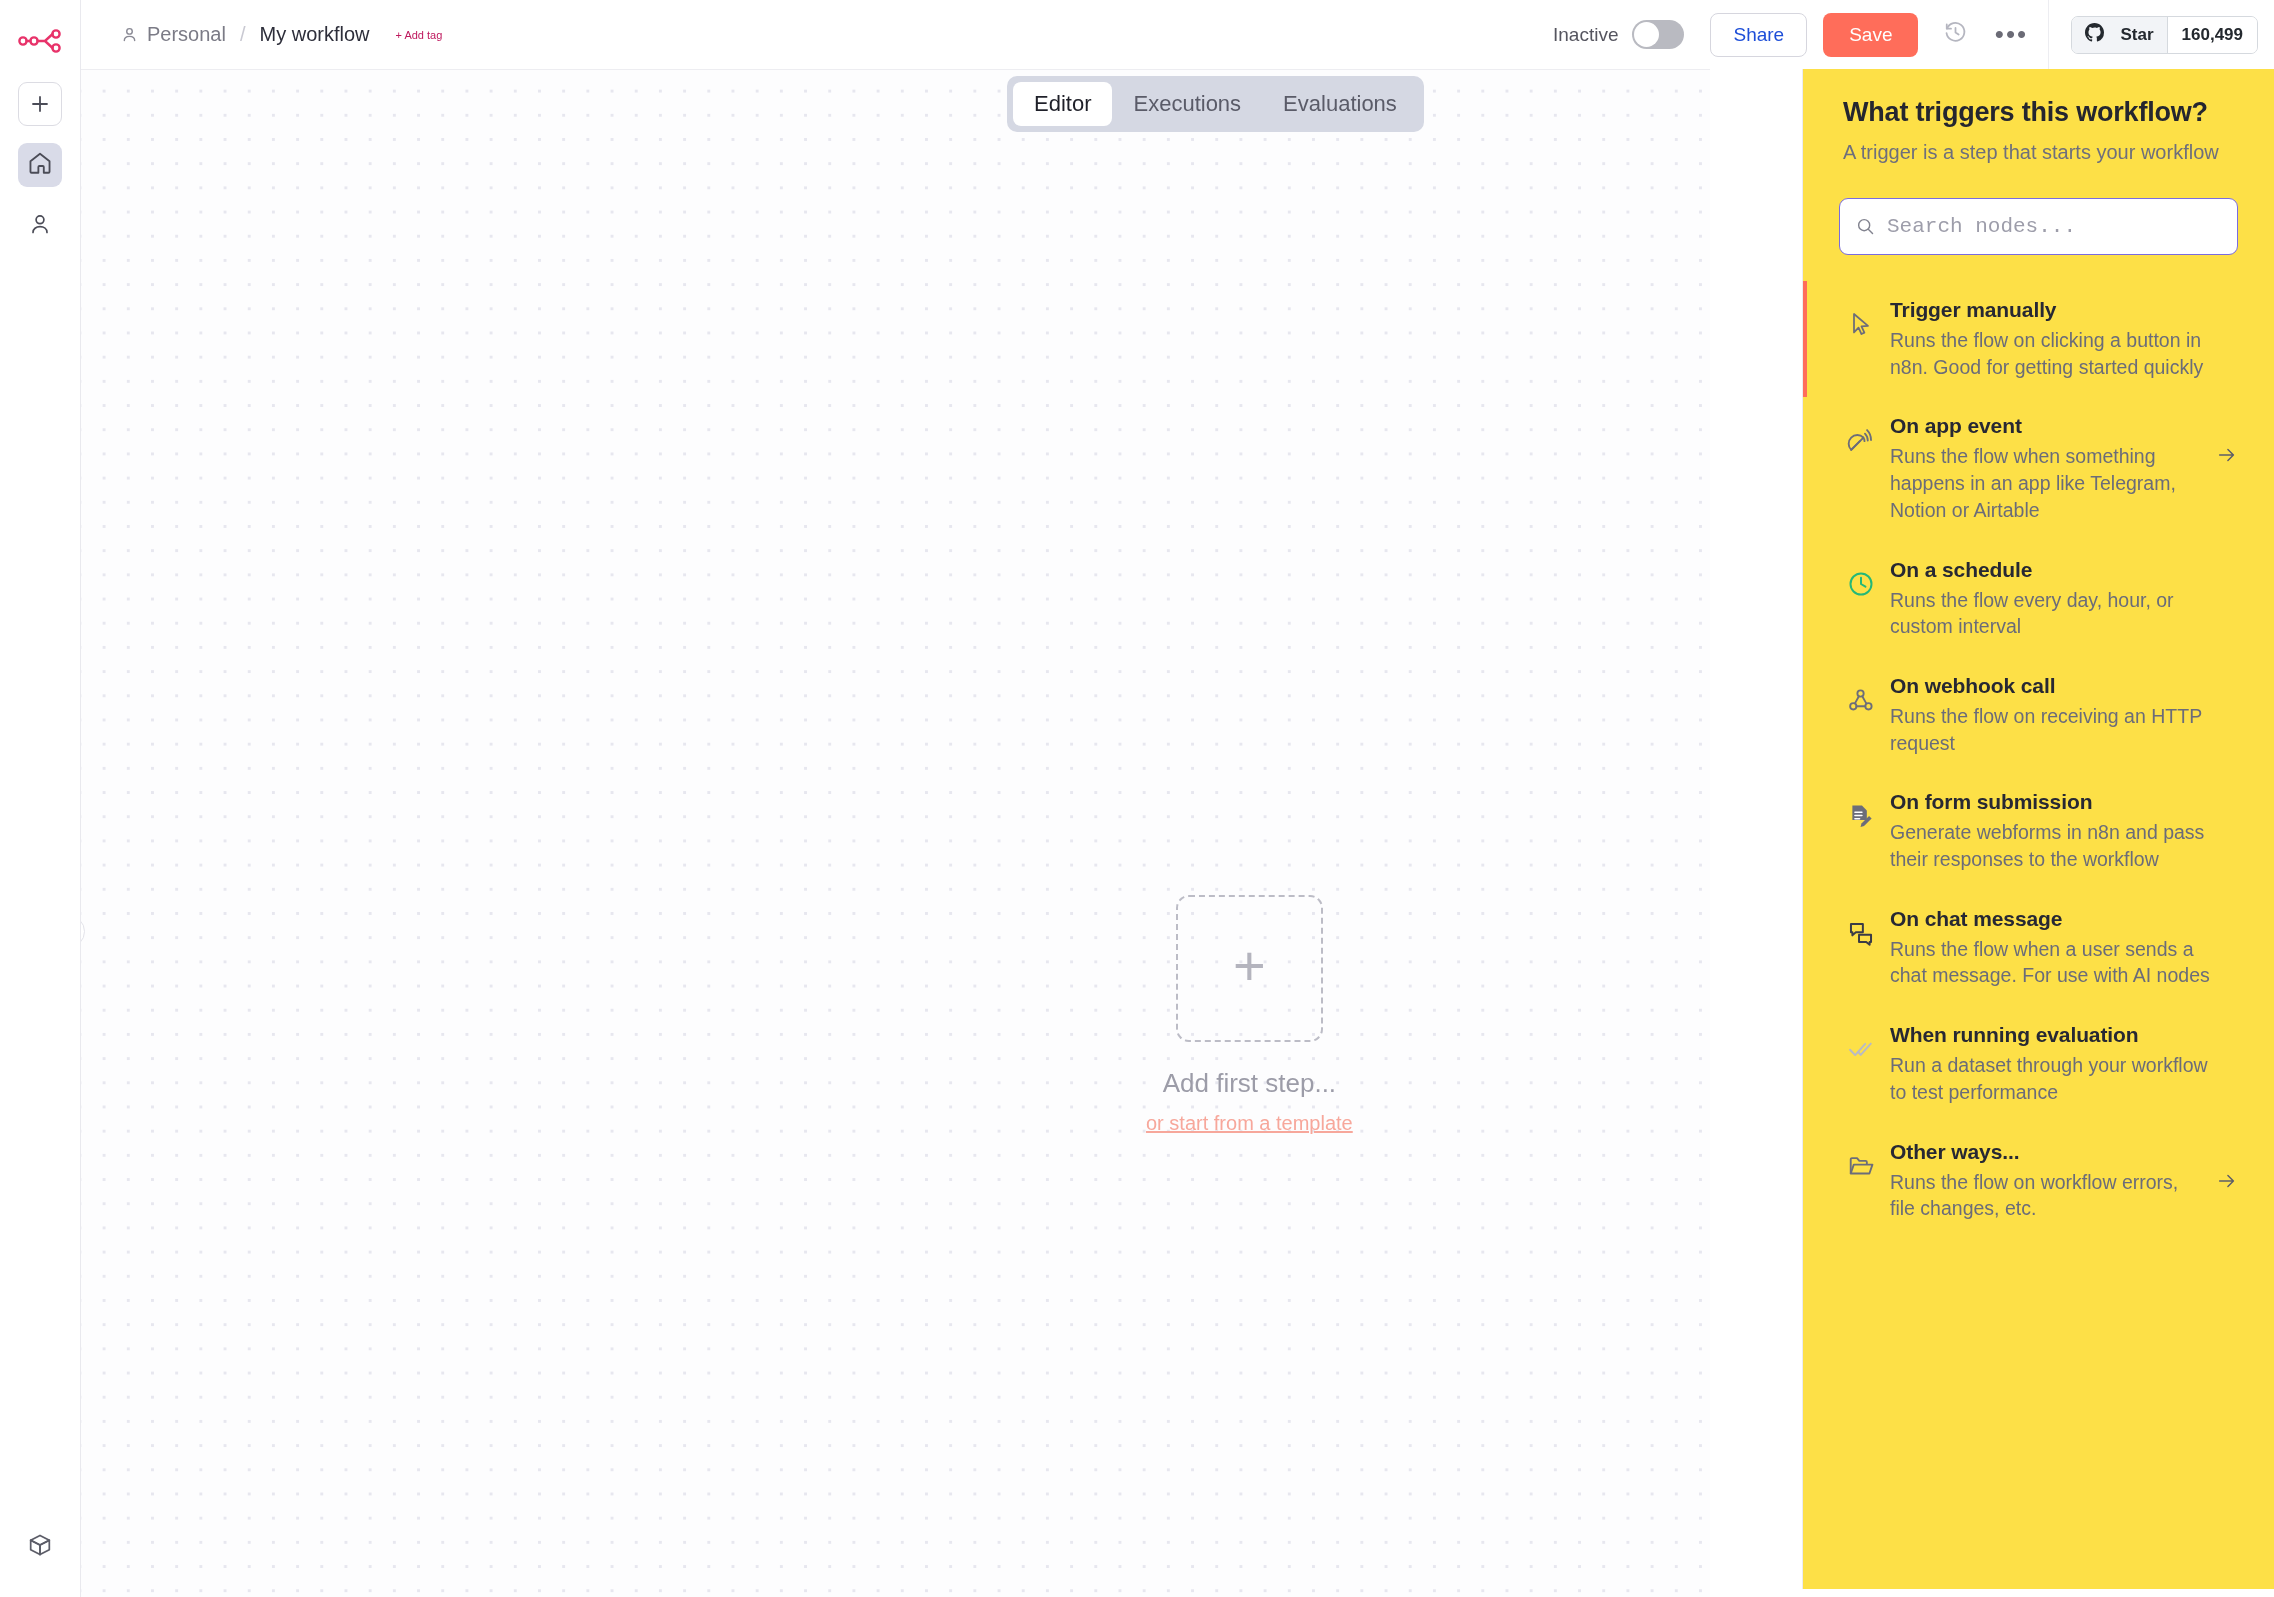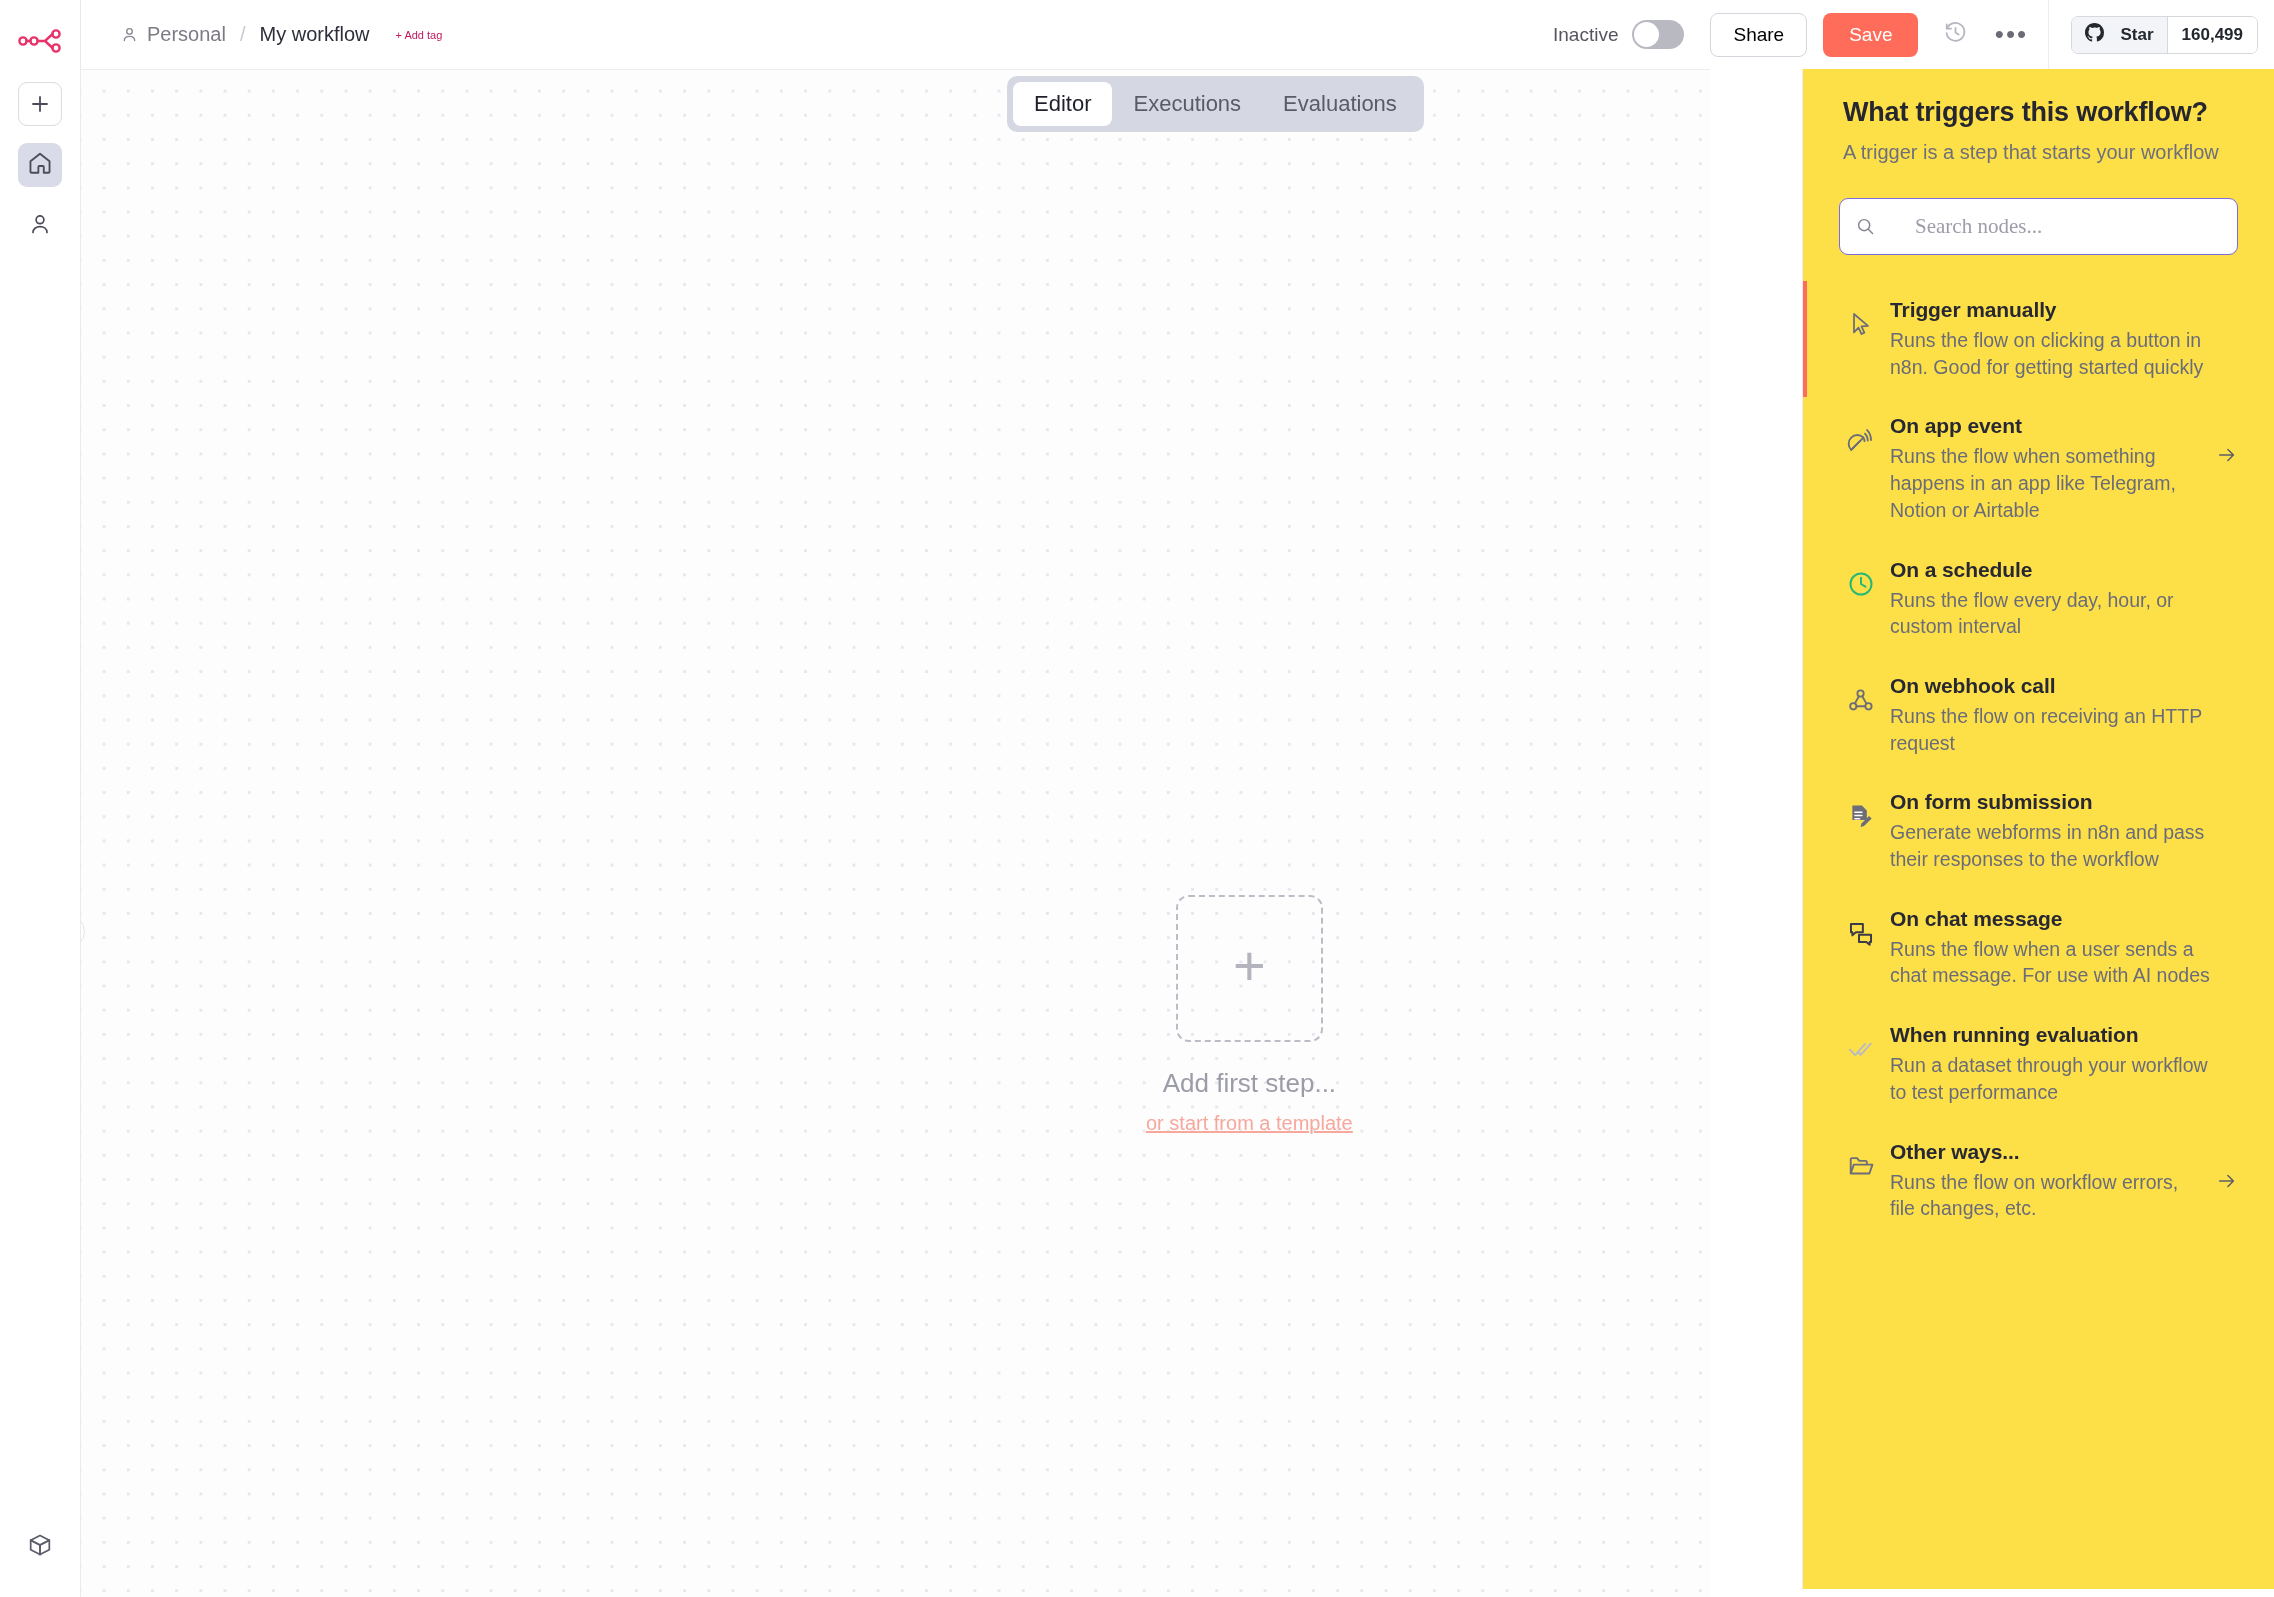--- a/index.html
+++ b/index.html
@@ -55,21 +55,21 @@
   .toggle {
     width: 52px; height: 29px; border-radius: 15px; background: #b9bac1;
     position: relative; cursor: pointer; margin-right: 26px;
   }
   .toggle .knob {
     position:absolute; left: 2px; top: 2px; width: 25px; height: 25px;
     border-radius: 50%; background: #fff;
   }
   .btn-share {
     height: 44px; padding: 0 22px; border: 1px solid #d6d6de; border-radius: 8px;
-    background:#fff; font-size: 19px; color: #000000; cursor: pointer;
+    background:#fff; font-size: 19px; color: #1d4ed8; cursor: pointer;
     display:flex; align-items:center; margin-right: 16px;
   }
   .btn-save {
     height: 44px; padding: 0 26px; border: none; border-radius: 8px;
     background: #ff6d5a; font-size: 19px; color:#fff; cursor:pointer;
     display:flex; align-items:center; margin-right: 16px; font-weight: 500;
   }
   .icon-btn { width: 42px; height: 42px; display:flex; align-items:center; justify-content:center; cursor:pointer; }
   .dots { font-size: 26px; color: #6b6b76; letter-spacing: 2px; line-height: 0.6; }
   .hdr-div { width: 1px; height: 69px; background: #ededf1; margin: 0 22px 0 16px; }
@@ -147,21 +147,21 @@
   .panel-sub { font-size: 20px; color:#6e6f7c; padding: 13px 40px 0 40px; }
   .search-wrap { padding: 34px 36px 0 36px; }
   .search-box {
     display:flex; align-items:center; height: 57px;
     border: 1.6px solid #7a6ce0; border-radius: 9px; padding: 0 16px;
     background:#fff;
   }
   .search-ico { display:flex; margin-right: 12px; }
   .search-input {
     border:none; outline:none; font-size: 21px; color:#3a3a45;
-    font-family: Liberation Serif, serif; width: 100%; background: transparent; margin-left: 28px;
+    font-family: Liberation Mono, monospace; width: 100%; background: transparent;
   }
   .search-input::placeholder { color: #9d9daa; }
 
   .list { margin-top: 26px; }
   .row {
     display:flex; align-items: flex-start; position: relative;
     padding: 17px 36px 17px 36px; cursor: pointer; min-height: 78px;
   }
   .row.selected::before {
     content:""; position:absolute; left:0; top: 0; bottom: 0;

